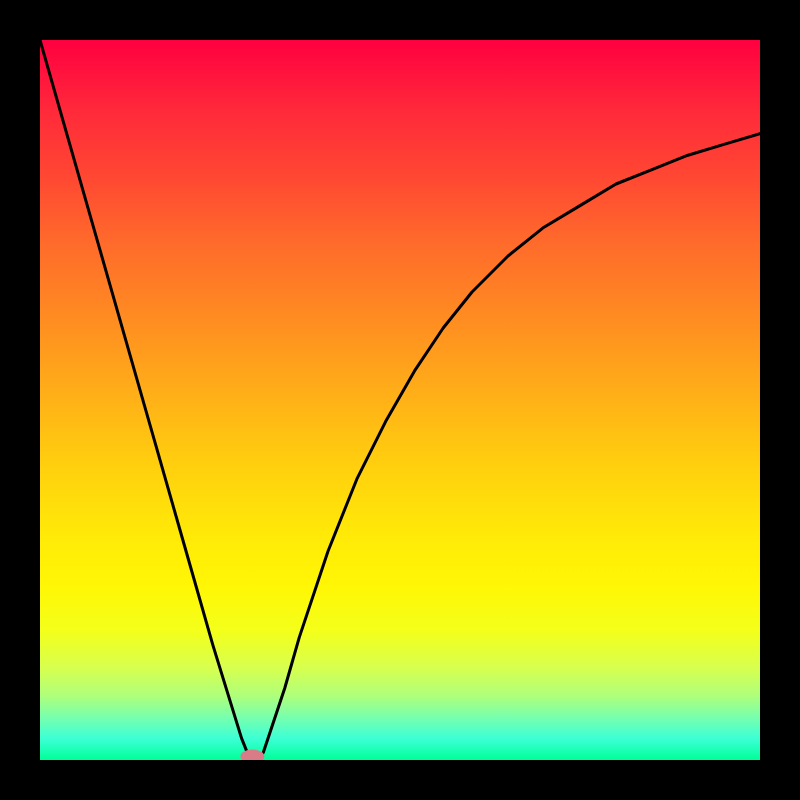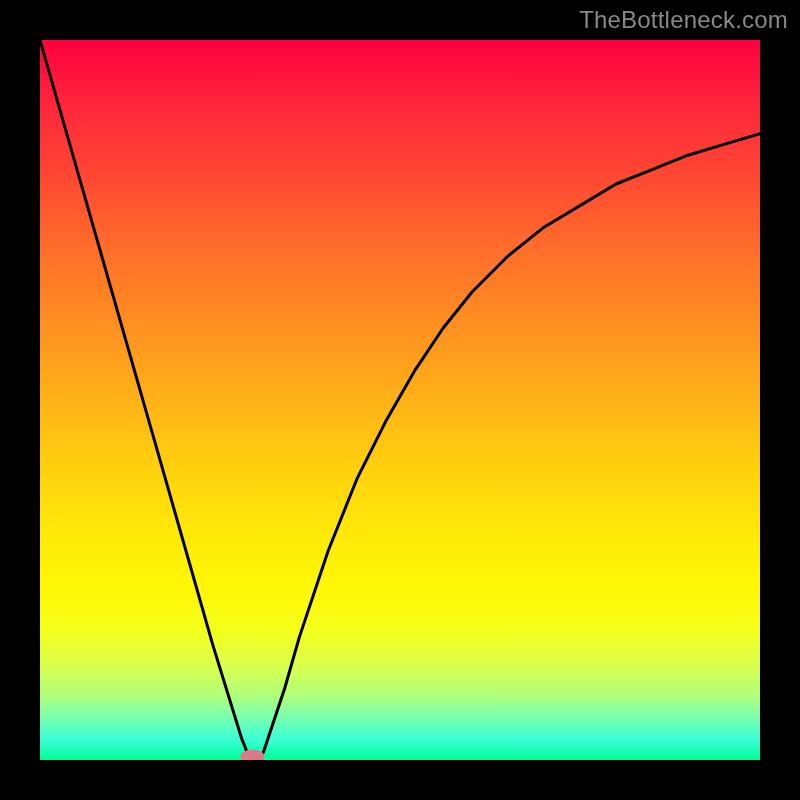--- a/index.html
+++ b/index.html
@@ -57,21 +57,20 @@
     top: 0;
     width: 720px;
     height: 720px;
   }
 </style>
 </head>
 <body>
 
 <div class="frame">
 
-  <div class="watermark">TheBottleneck.com</div>
 
   <div class="plot-area">
     <svg class="curve" viewBox="0 0 720 720" preserveAspectRatio="none">
       <path id="curve-path" fill="none" stroke="#000" stroke-width="3" stroke-linecap="round" stroke-linejoin="round" d="M0.00 0.00 L28.80 100.80 L57.60 201.60 L86.40 302.40 L115.20 403.20 L144.00 504.00 L172.80 604.80 L201.60 698.40 L208.80 716.40 L216.00 720.00 L223.20 712.80 L230.40 691.20 L244.80 648.00 L259.20 597.60 L288.00 511.20 L316.80 439.20 L345.60 381.60 L374.40 331.20 L403.20 288.00 L432.00 252.00 L468.00 216.00 L504.00 187.20 L540.00 165.60 L576.00 144.00 L612.00 129.60 L648.00 115.20 L684.00 104.40 L720.00 93.60"></path>
       <ellipse id="min-marker" rx="12" ry="7" fill="#d97c88" cx="212.40" cy="716.40"></ellipse>
     </svg>
   </div>
 
 </div>
 

